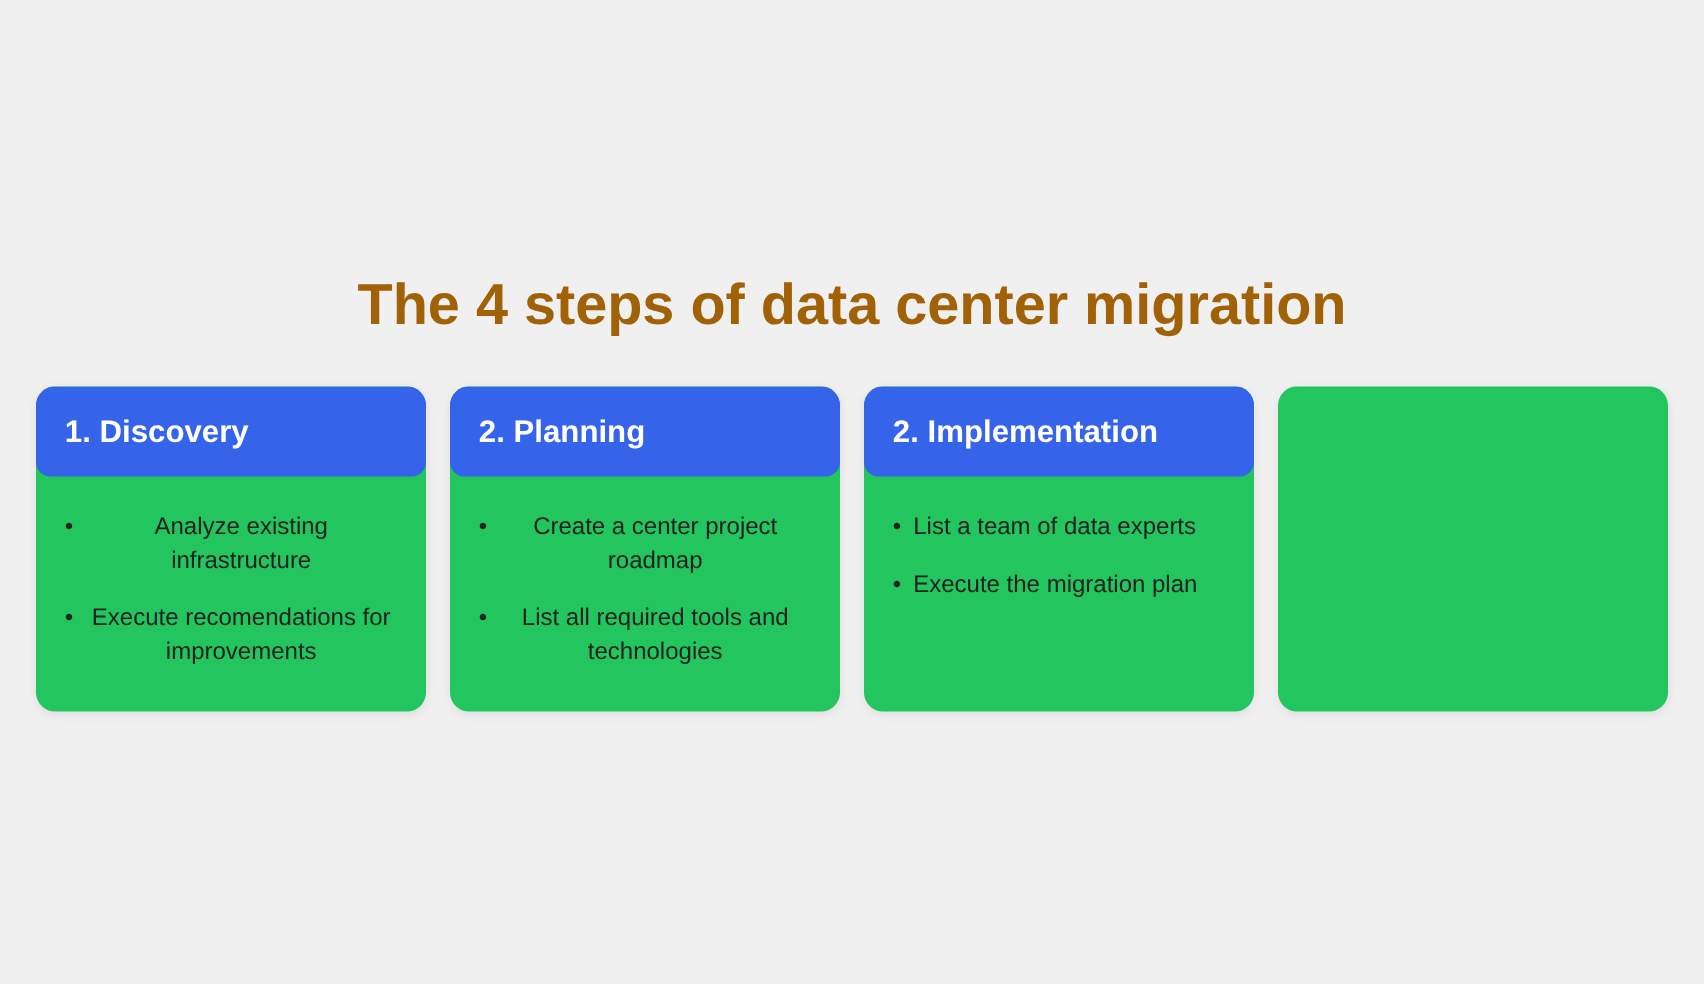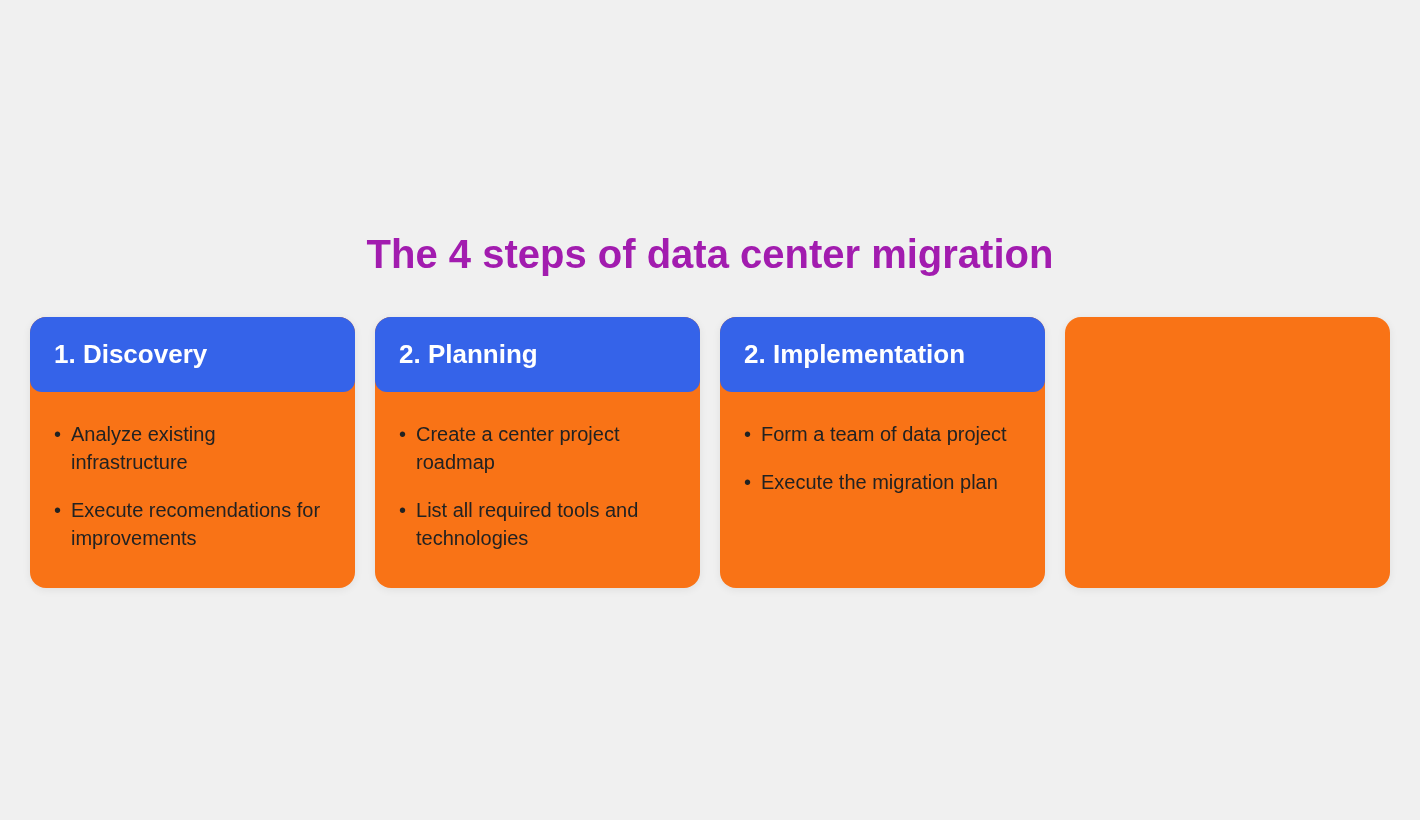--- a/index.html
+++ b/index.html
@@ -13,35 +13,35 @@
       height: 820px;
       background-color: #f0f0f0;
       display: flex;
       flex-direction: column;
       align-items: center;
       justify-content: center;
       font-family: -apple-system, BlinkMacSystemFont, 'Segoe UI', Arial, sans-serif;
     }
 
     .page-title {
-      font-size: 40px;
+      font-size: 48px;
       font-weight: 800;
-      color: #a21caf;
+      color: #a16207;
       margin-bottom: 40px;
     }
 
     .cards-container {
       display: flex;
       gap: 20px;
       width: 1360px;
       justify-content: center;
     }
 
     .card {
-      background: #f97316;
+      background: #22c55e;
       border-radius: 16px;
       flex: 1;
       overflow: hidden;
       box-shadow: 0 2px 8px rgba(0,0,0,0.07);
     }
 
     .card-header {
       background: #3563e9;
       border-radius: 12px 12px 12px 12px;
       padding: 22px 24px;
@@ -49,20 +49,21 @@
     }
 
     .card-header-title {
       color: #ffffff;
       font-size: 26px;
       font-weight: 700;
     }
 
     .card-body {
       padding: 28px 24px 36px 24px;
+      text-align: center;
     }
 
     .card-list {
       list-style: none;
       display: flex;
       flex-direction: column;
       gap: 20px;
     }
 
     .card-list li {
@@ -103,20 +104,20 @@
         <ul class="card-list">
           <li>Create a center project roadmap</li>
           <li>List all required tools and technologies</li>
         </ul>
       </div>
     </div>
     <div class="card">
       <div class="card-header"><span class="card-header-title">2.  Implementation</span></div>
       <div class="card-body">
         <ul class="card-list">
-          <li>Form a team of data project</li>
+          <li>List a team of data experts</li>
           <li>Execute the migration plan</li>
         </ul>
       </div>
     </div>
     <div class="card">
     </div>
   </div>
 
 </body></html>

